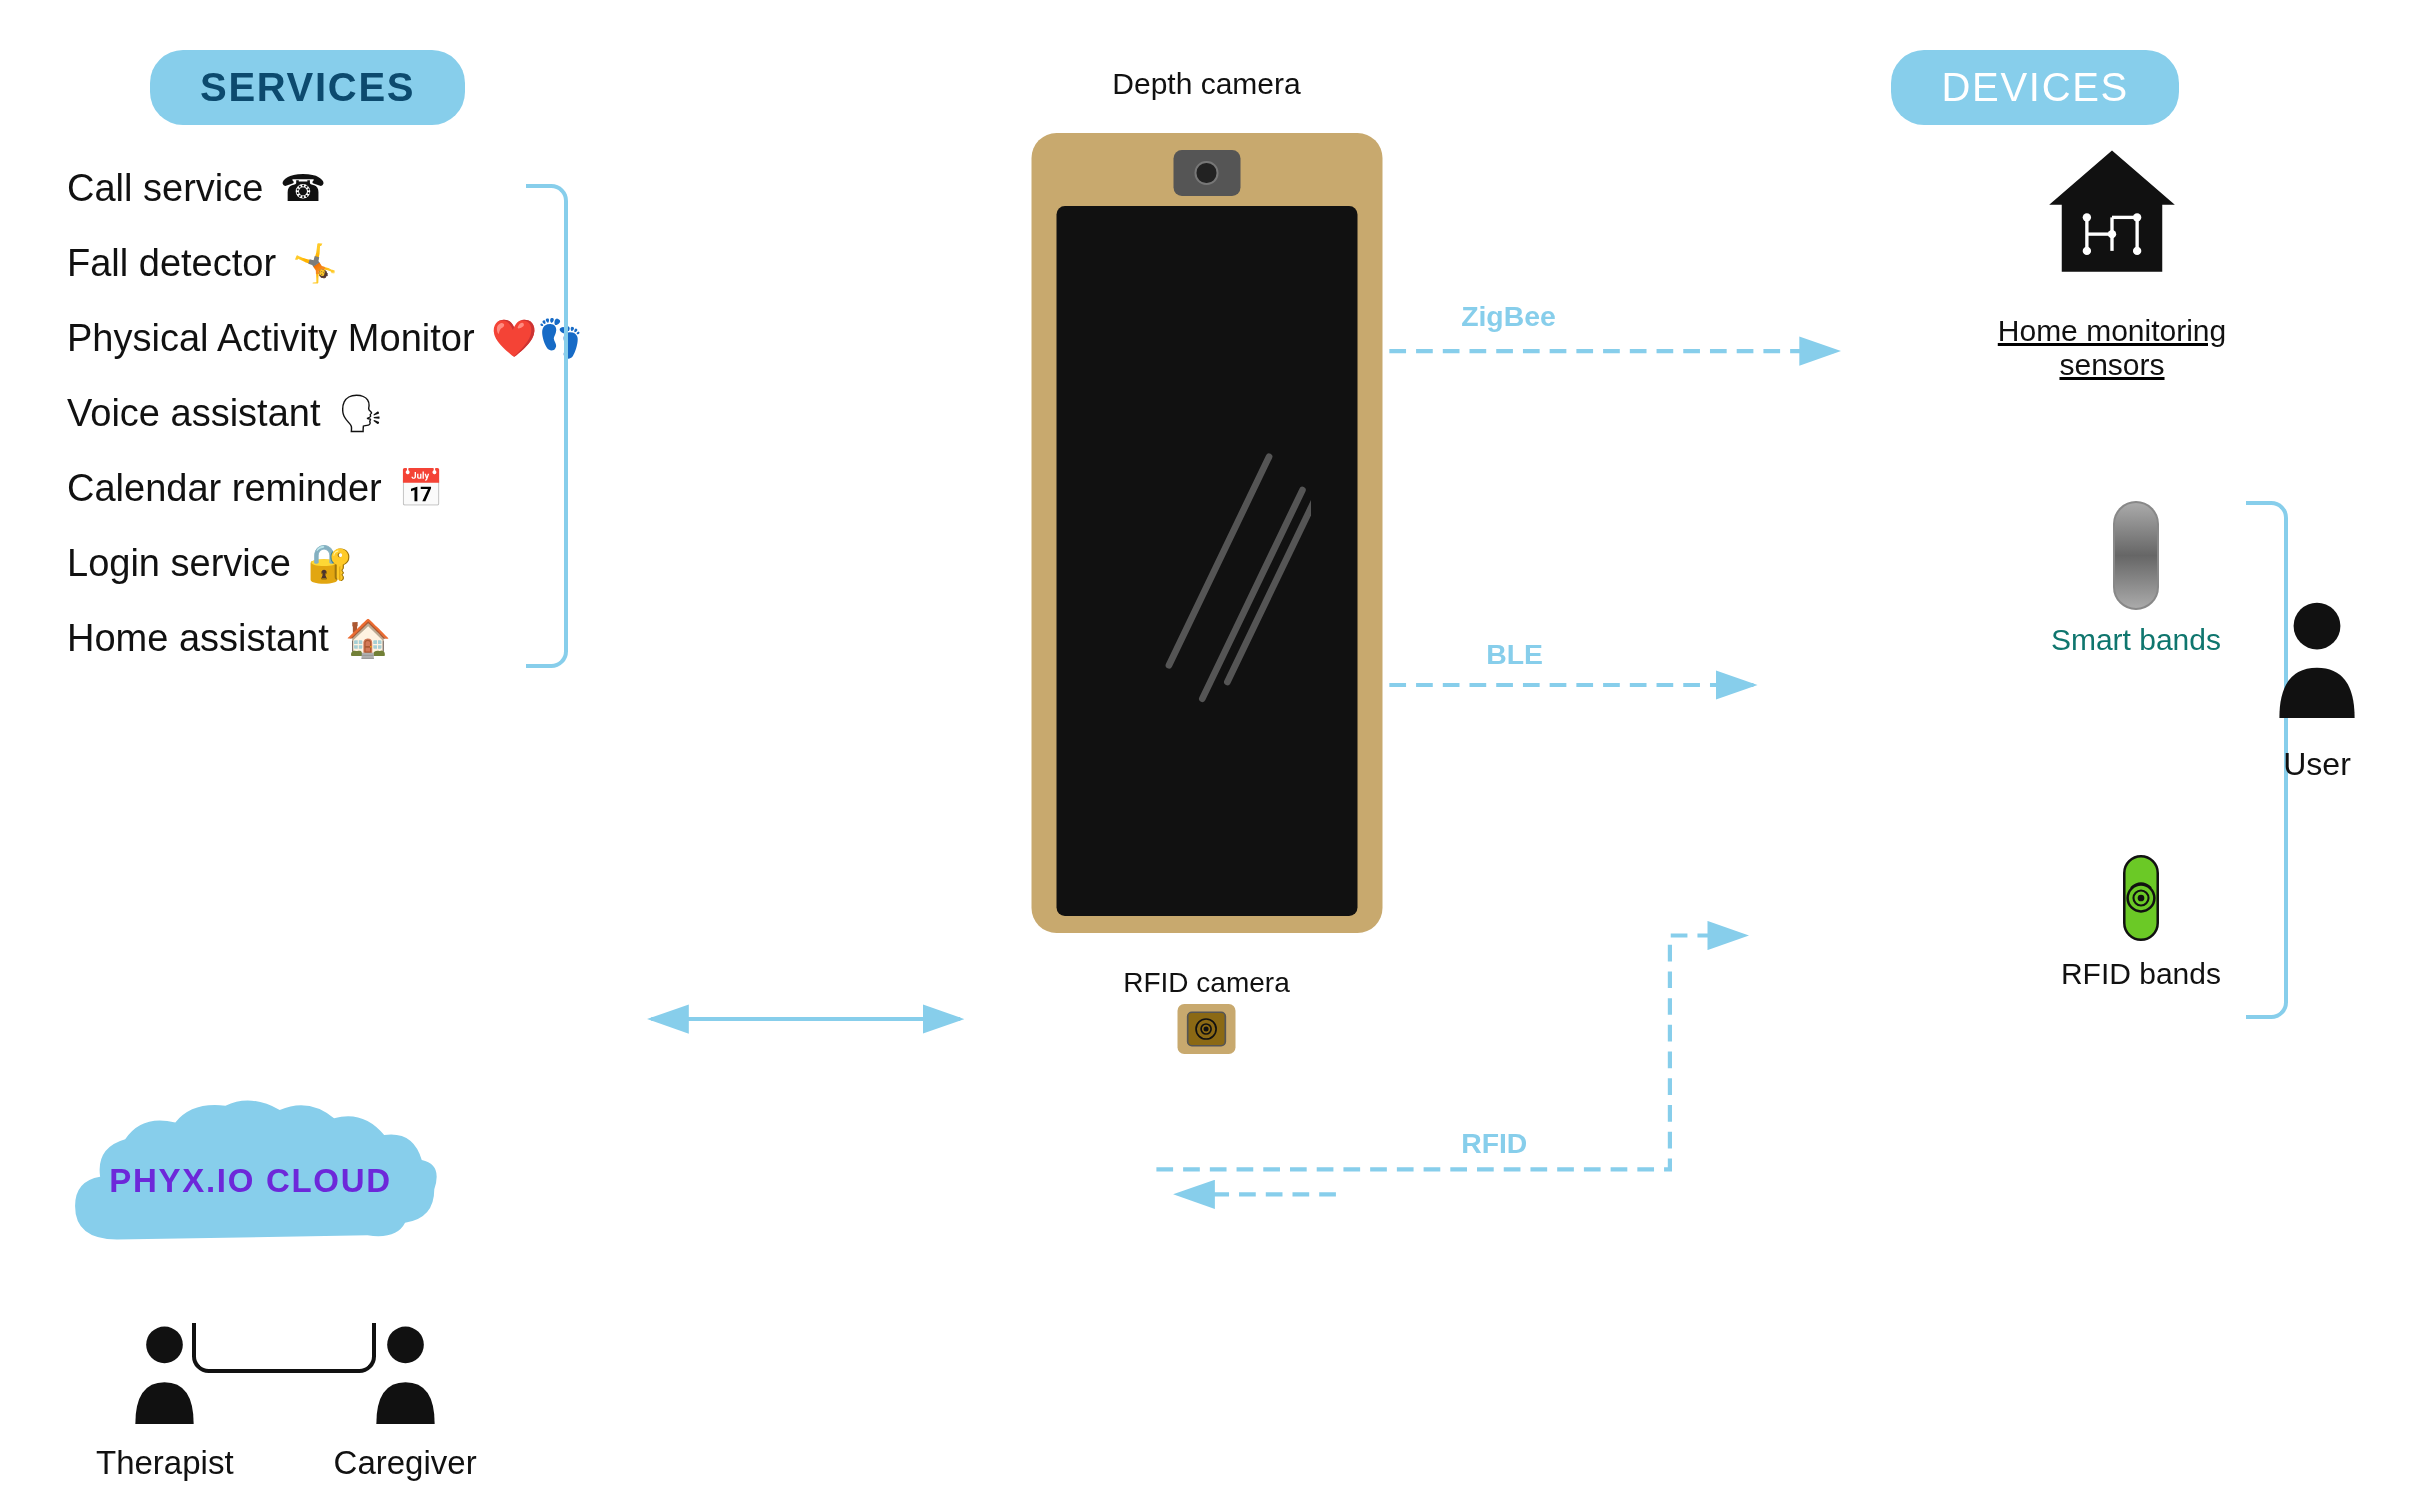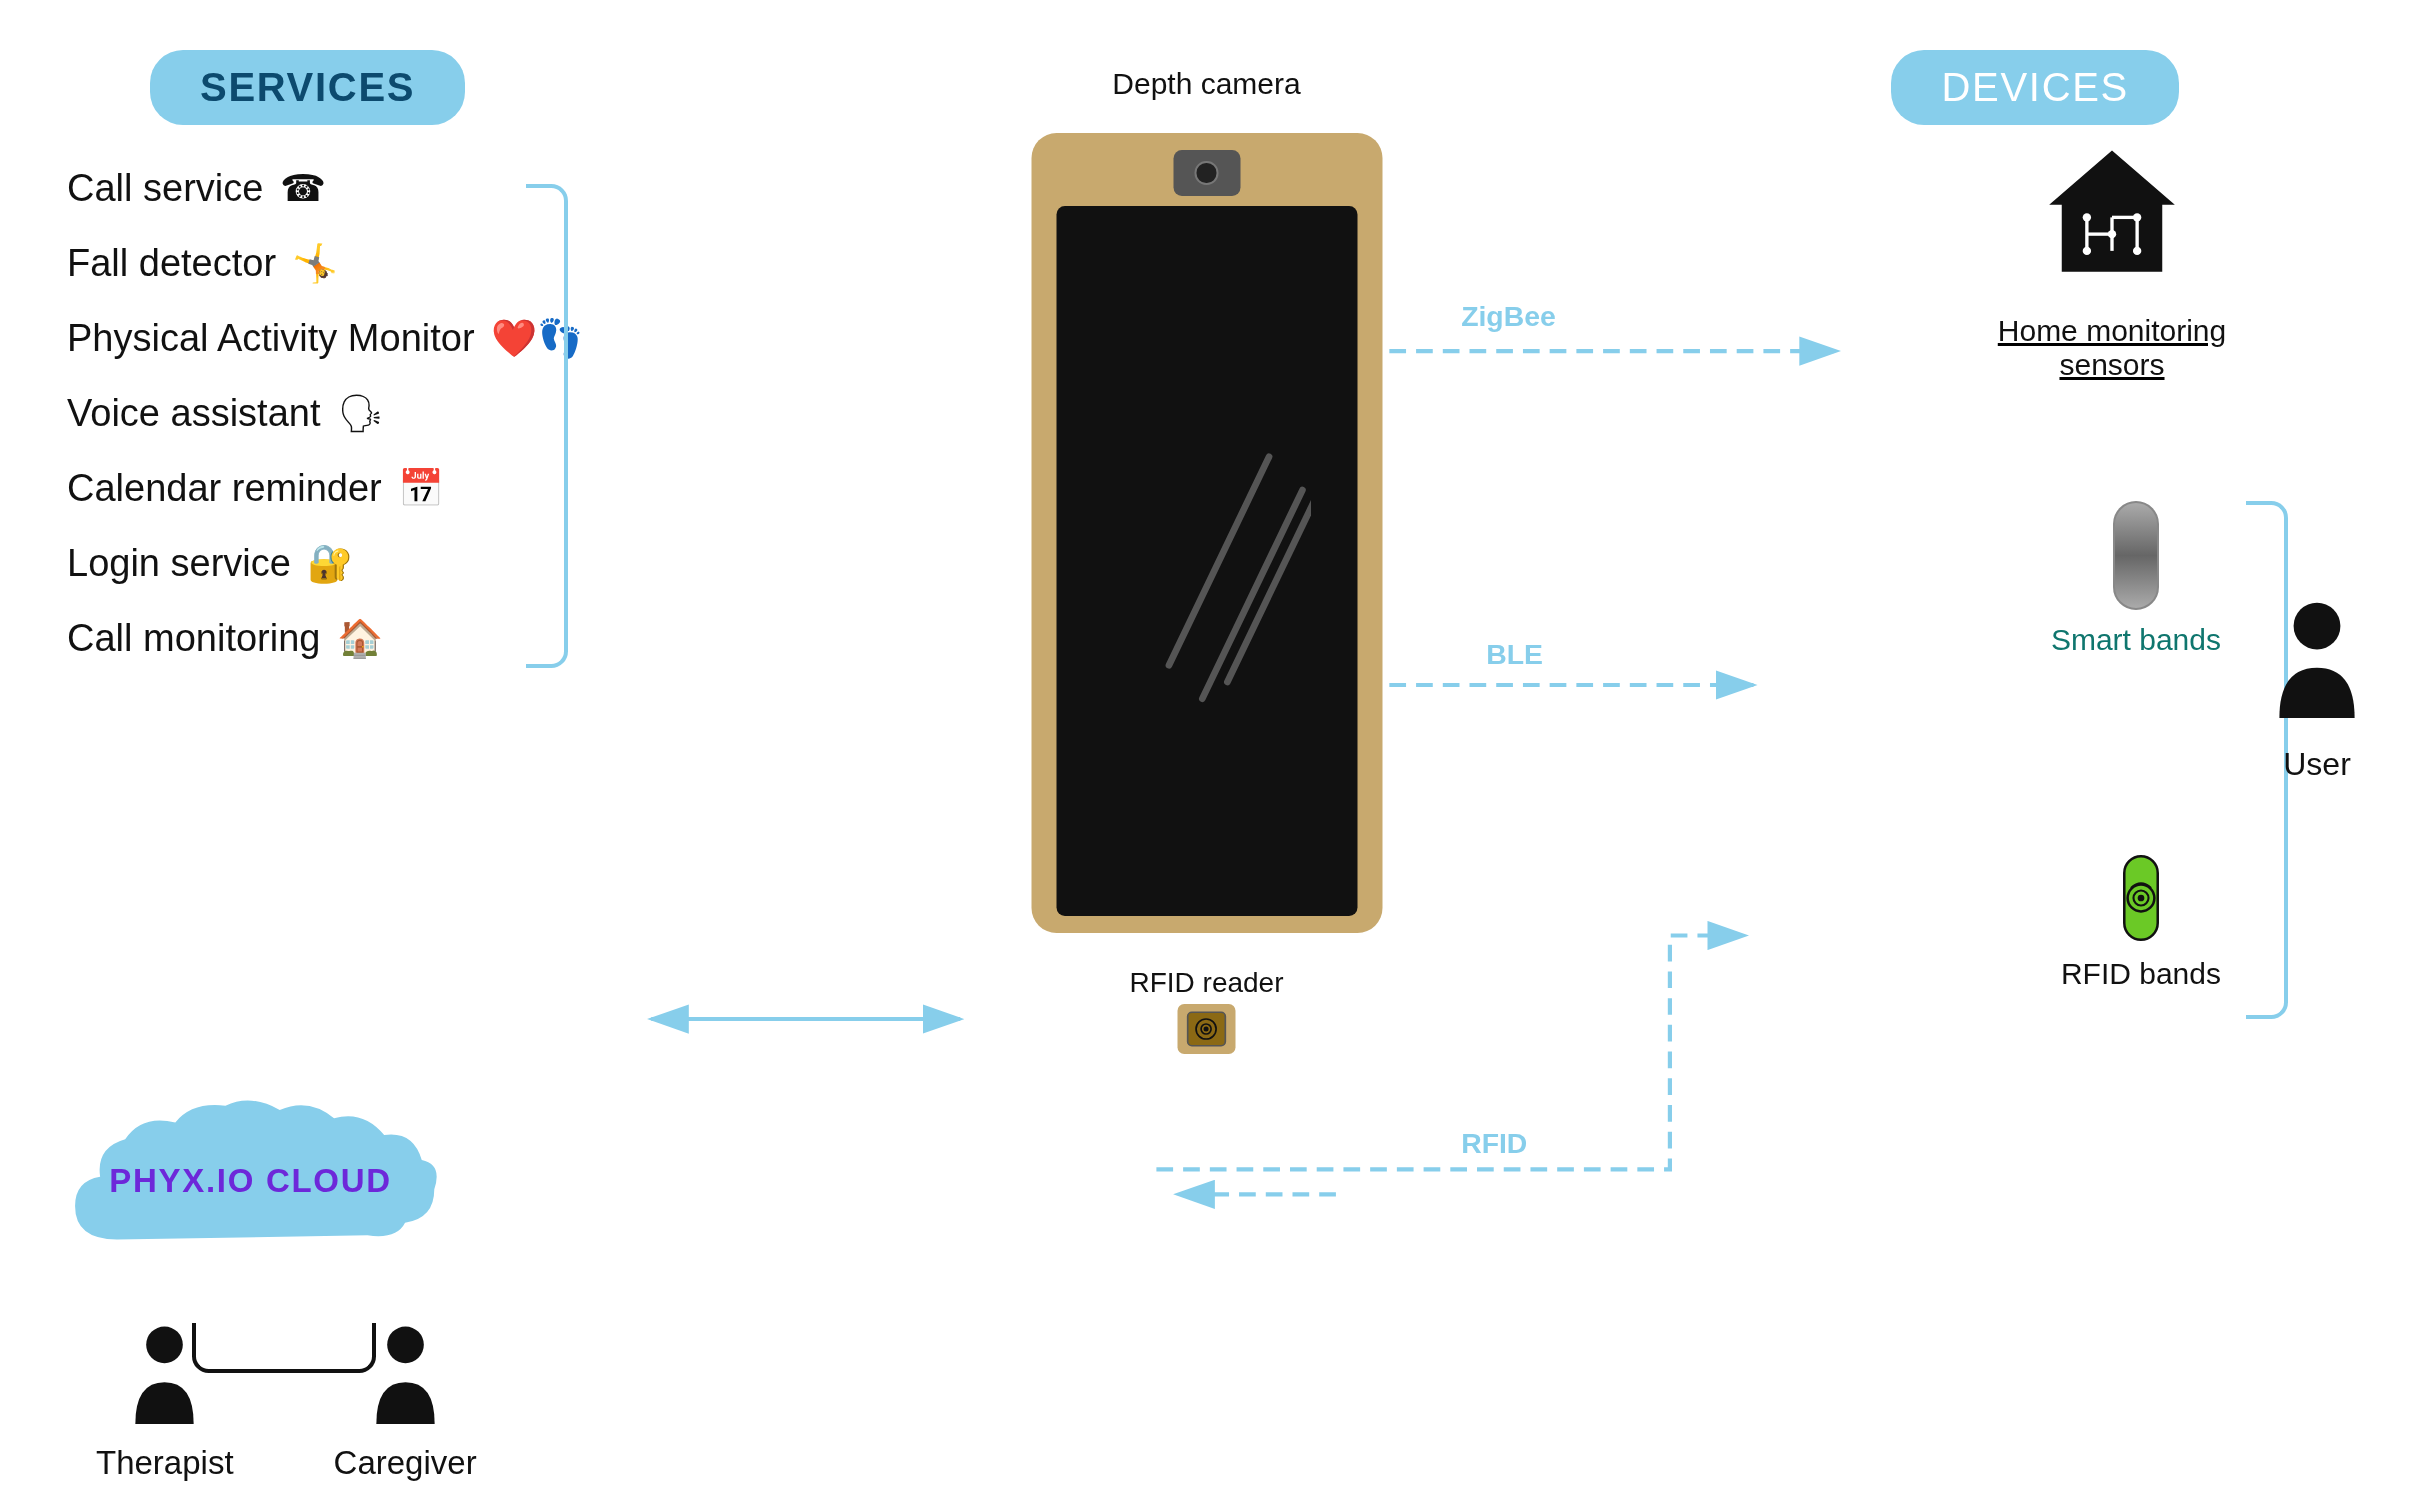--- a/index.html
+++ b/index.html
@@ -413,21 +413,21 @@
   </div>
   <div class="service-item">
     <span>Calendar reminder</span>
     <span class="icon">📅</span>
   </div>
   <div class="service-item">
     <span>Login service</span>
     <span class="icon">🔐</span>
   </div>
   <div class="service-item">
-    <span>Call monitoring</span>
+    <span>Home assistant</span>
     <span class="icon">🏠</span>
   </div>
 </div>
 
 <div class="services-bracket"></div>
 
 <div class="devices-badge">
   <span>DEVICES</span>
 </div>
 
@@ -439,21 +439,21 @@
     </div>
     <div class="tablet-screen">
       <svg class="tablet-screen-lines" width="209" height="292" viewBox="0 0 250 350">
         <line x1="200" y1="50" x2="80" y2="300" stroke="#555" stroke-width="10" stroke-linecap="round"></line>
         <line x1="240" y1="90" x2="120" y2="340" stroke="#555" stroke-width="10" stroke-linecap="round"></line>
         <line x1="270" y1="70" x2="150" y2="320" stroke="#555" stroke-width="10" stroke-linecap="round"></line>
       </svg>
     </div>
   </div>
   <div class="rfid-reader-wrapper">
-    <div class="rfid-reader-label">RFID reader</div>
+    <div class="rfid-reader-label">RFID camera</div>
     <div class="rfid-reader-box">
       <svg width="46" height="42" viewBox="0 0 55 50">
         <rect x="5" y="5" width="45" height="40" rx="5" fill="#8B6914" stroke="#555" stroke-width="2"></rect>
         <circle cx="27" cy="25" r="6" fill="none" stroke="#111" stroke-width="2"></circle>
         <circle cx="27" cy="25" r="12" fill="none" stroke="#111" stroke-width="2"></circle>
         <circle cx="27" cy="25" r="3" fill="#111"></circle>
       </svg>
     </div>
   </div>
 </div>

